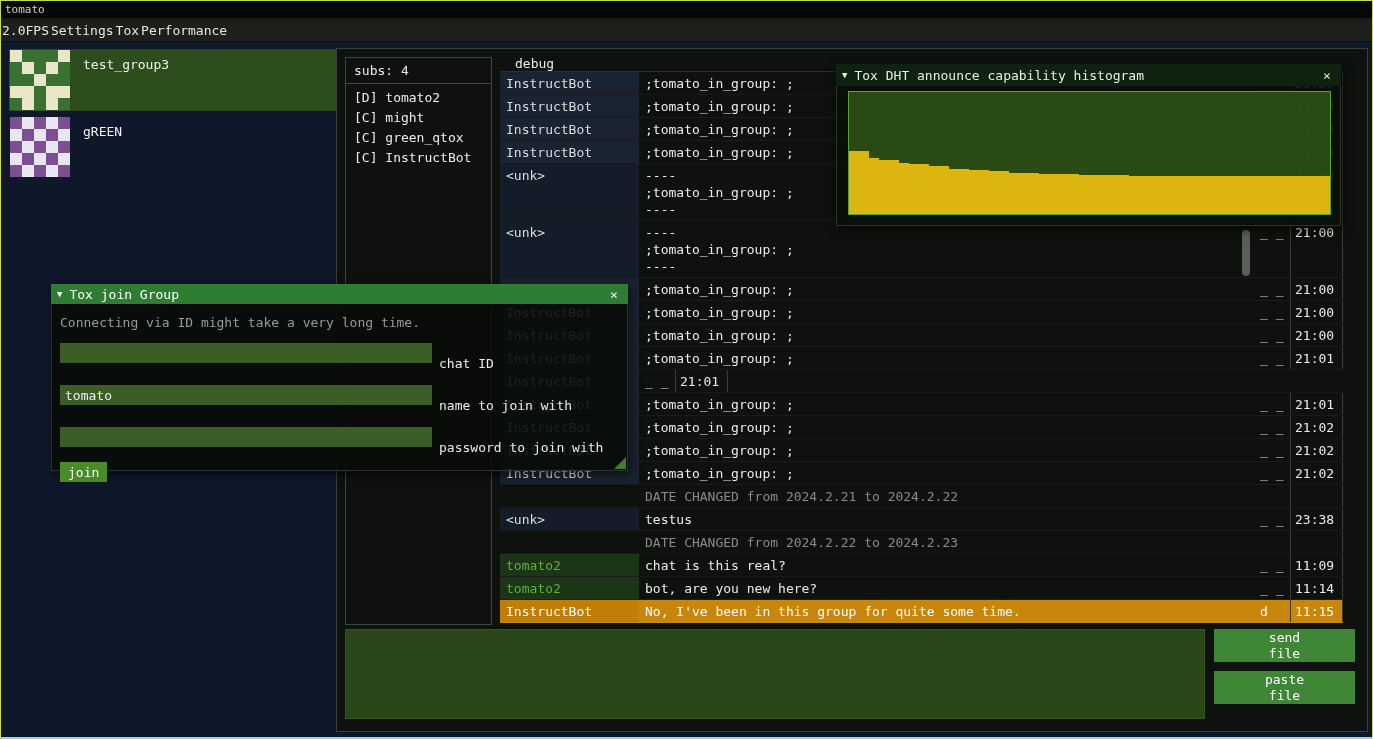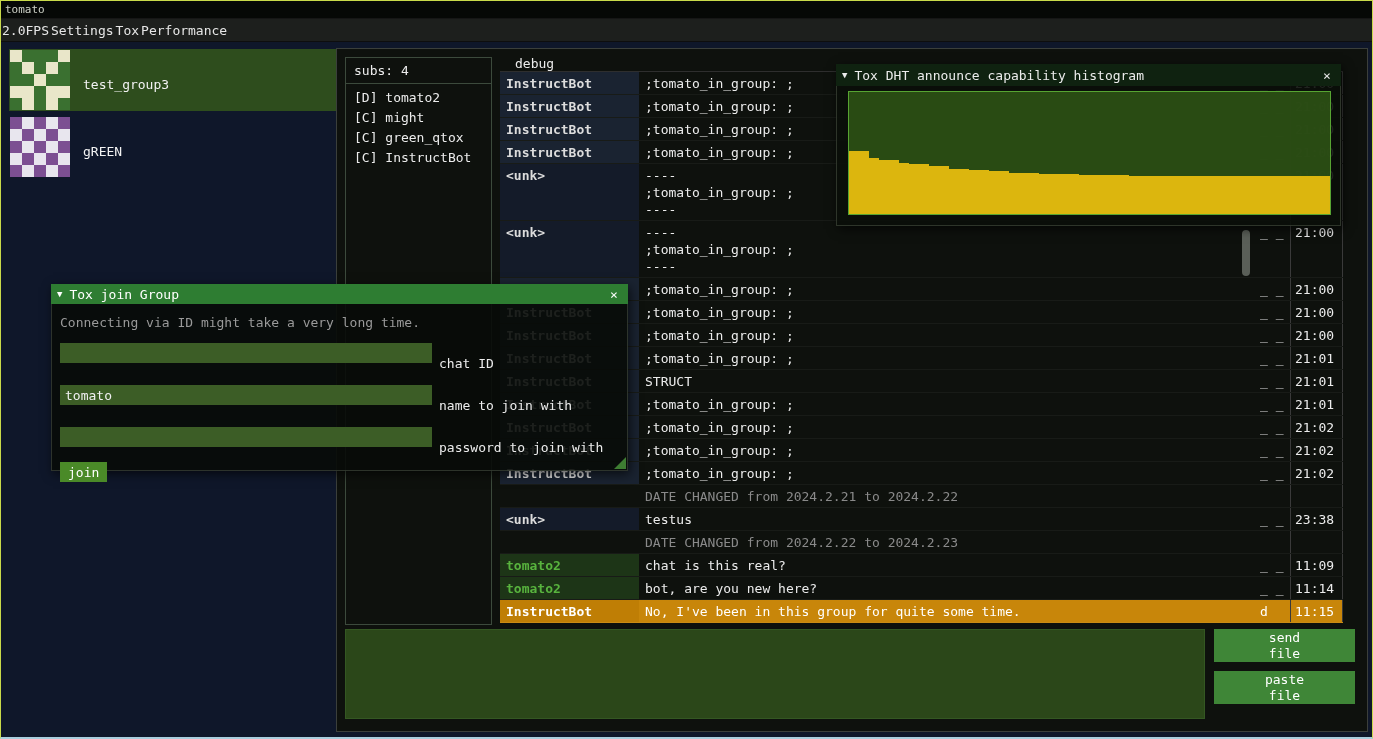--- a/index.html
+++ b/index.html
@@ -12,41 +12,41 @@
   .titlebar { position:absolute; left:0; top:0; right:0; height:18px; background:#060806;
               color:#cfd2c8; font-size:11px; line-height:17px; padding-left:4px;
               border-bottom:1px solid #161616; }
   .menubar { position:absolute; left:0; top:18px; right:0; height:23px; background:#1d1f1d;
              display:flex; align-items:center; border-bottom:1px solid #0e0e0e; }
   .menu-item { padding:0 1px; line-height:23px; color:#e6e6e6; cursor:pointer; }
   .menu-item.fps { cursor:default; }
 
   
   .contact-list { position:absolute; left:8px; top:48px; width:327px; }
-  .contact { display:flex; align-items:center; height:62px; margin-bottom:5px; cursor:pointer; }
+  .contact { display:flex; align-items:flex-start; height:62px; margin-bottom:5px; cursor:pointer; }
   .contact.selected { background:#2e4d1d; }
   .avatar { width:60px; height:60px; flex:0 0 60px; margin:1px; display:grid;
             grid-template-columns:repeat(5,1fr); grid-template-rows:repeat(5,1fr); }
   .contact-label { color:#f2f2f2; padding:8px 0 0 12px; }
 
   
   .main-window { position:absolute; left:335px; top:47px; width:1032px; height:684px;
                  background:#0e110d; border:1px solid #3b3f3b; }
   .subs-panel { position:absolute; left:8px; top:8px; width:147px; height:568px;
                 border:1px solid #3c4a3c; padding:5px 0 0 0; }
   .subs-title { color:#ececec; padding:0 8px 5px 8px; }
   .subs-sep { height:1px; background:#3c4a3c; margin-bottom:4px; }
   .member { color:#ececec; line-height:20px; padding-left:8px; cursor:pointer; }
 
   .chat-tab { position:absolute; left:178px; top:7px; color:#ececec; cursor:pointer; }
   .chat-sep { position:absolute; left:163px; top:22px; width:843px; height:1px; background:#2e2e2e; }
   .chat-rows { position:absolute; left:163px; top:23px; width:843px; }
   .chat-row { display:flex; min-height:23px; border-bottom:1px solid rgba(255,255,255,0.045); cursor:default; }
   .cell { padding:3px 0 2px 6px; line-height:17px; }
-  .name-cell { width:139px; color:#dcdcdc; overflow:hidden; white-space:nowrap;font-weight:bold; }
+  .name-cell { width:139px; color:#dcdcdc; overflow:hidden; white-space:nowrap; }
   .msg-cell { width:615px; color:#ececec; white-space:pre-line; }
   .flags-cell { width:36px; color:#dcdcdc; }
   .time-cell { width:53px; color:#ececec; border-left:1px solid #3a3a3a; border-right:1px solid #3a3a3a; padding-left:4px; }
   .kind-bot { background:#1a2331; }
   .kind-unk { background:#141b29; }
   .kind-self { background:#1d3517; color:#58b33e; }
   .system-text { color:#8a8a8a; }
   .chat-row.highlight { background:#c8860a; }
   .chat-row.highlight .name-cell { background:#bf7e05; color:#fff; }
   .chat-row.highlight .msg-cell, .chat-row.highlight .flags-cell,
@@ -249,21 +249,20 @@
           <div class="cell time-cell">21:00</div>
         </div>
         <div class="chat-row">
           <div class="cell name-cell kind-bot">InstructBot</div>
           <div class="cell msg-cell">;tomato_in_group: ;</div>
           <div class="cell flags-cell">_ _</div>
           <div class="cell time-cell">21:01</div>
         </div>
         <div class="chat-row">
           <div class="cell name-cell kind-bot">InstructBot</div>
-          <div class="cell msg-cell">STRUCT</div>
           <div class="cell flags-cell">_ _</div>
           <div class="cell time-cell">21:01</div>
         </div>
         <div class="chat-row">
           <div class="cell name-cell kind-bot">InstructBot</div>
           <div class="cell msg-cell">;tomato_in_group: ;</div>
           <div class="cell flags-cell">_ _</div>
           <div class="cell time-cell">21:01</div>
         </div>
         <div class="chat-row">

